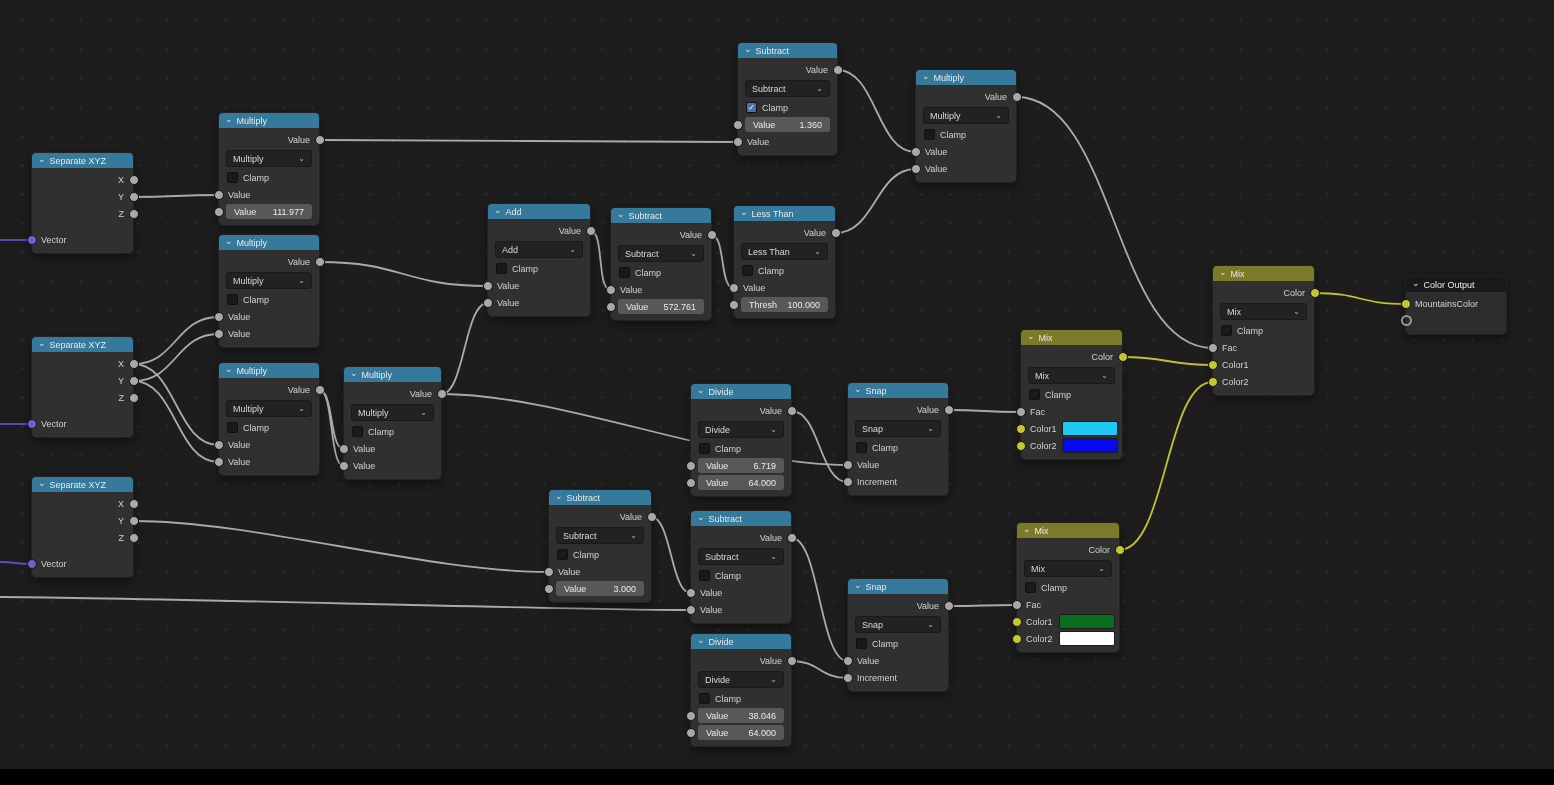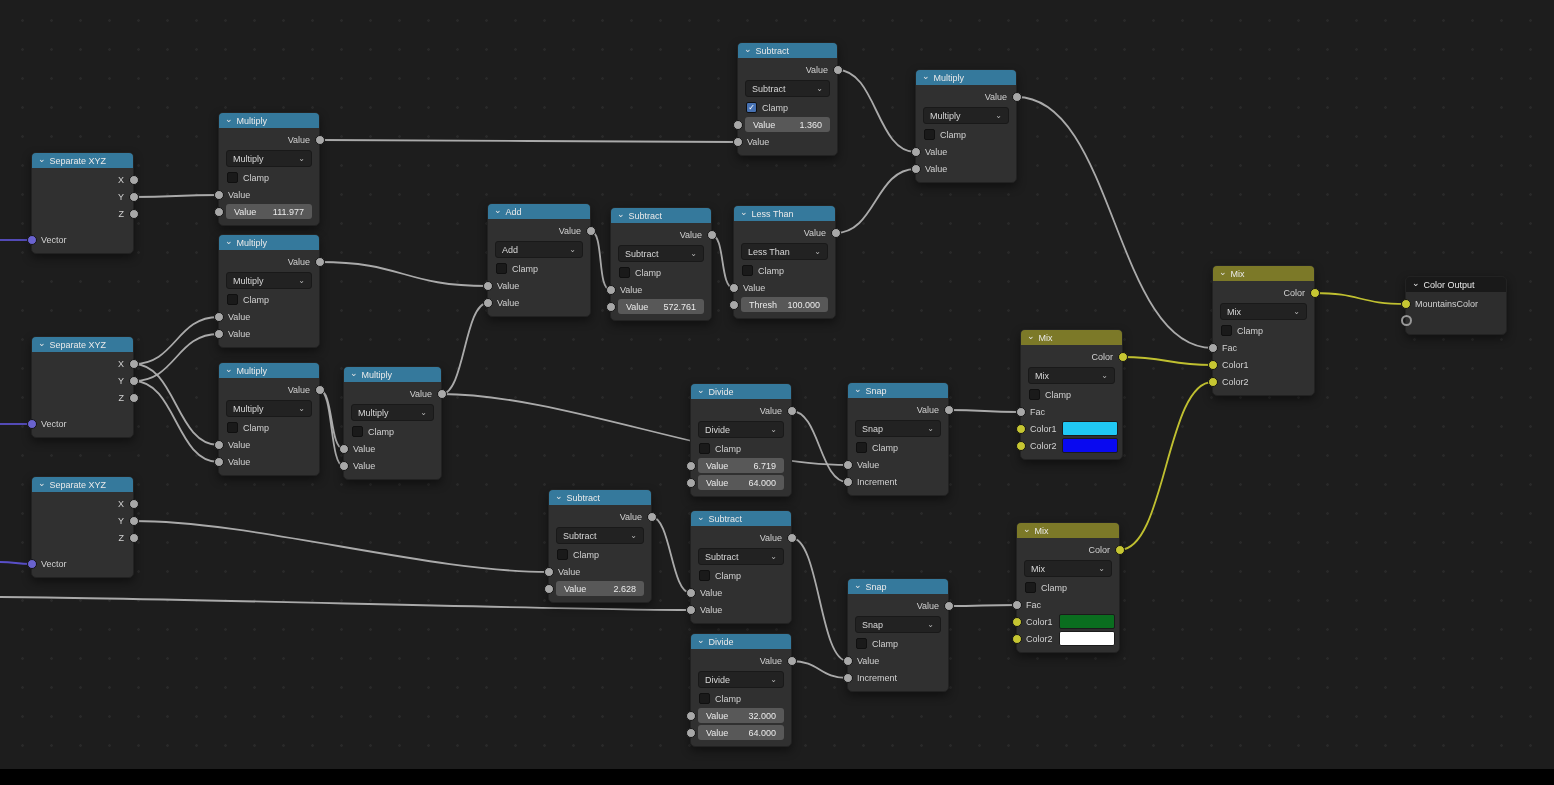--- a/index.html
+++ b/index.html
@@ -560,21 +560,21 @@
             <span>Clamp</span>
           </div>
           <div class="row input">
             <span class="sock in" style="background: rgb(168, 168, 168);"></span>
             <span>Value</span>
           </div>
           <div class="row fieldrow">
             <span class="sock in" style="background: rgb(168, 168, 168);"></span>
             <div class="field">
               <span>Value</span>
-              <span>2.628</span>
+              <span>3.000</span>
             </div>
           </div>
         </div>
       </div>
       <div class="node" style="left: 690px; top: 510px; width: 100px;">
         <div class="node-header" style="background: rgb(53, 121, 156);">
           <span class="hdr-chev">⌄</span>
           <span>Subtract</span>
         </div>
         <div class="node-body">
@@ -619,21 +619,21 @@
             </div>
           </div>
           <div class="row check-row">
             <span class="checkbox"></span>
             <span>Clamp</span>
           </div>
           <div class="row fieldrow">
             <span class="sock in" style="background: rgb(168, 168, 168);"></span>
             <div class="field">
               <span>Value</span>
-              <span>32.000</span>
+              <span>38.046</span>
             </div>
           </div>
           <div class="row fieldrow">
             <span class="sock in" style="background: rgb(168, 168, 168);"></span>
             <div class="field">
               <span>Value</span>
               <span>64.000</span>
             </div>
           </div>
         </div>

